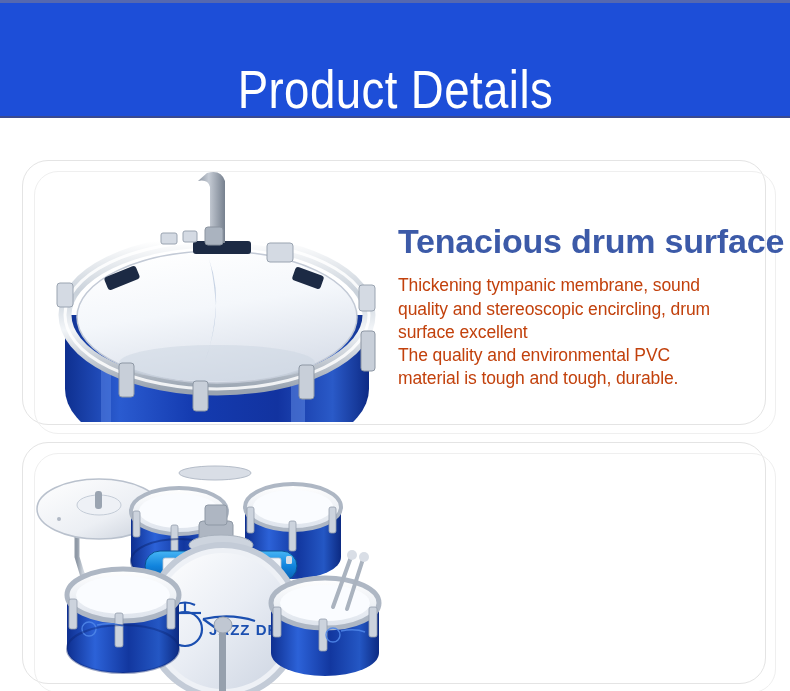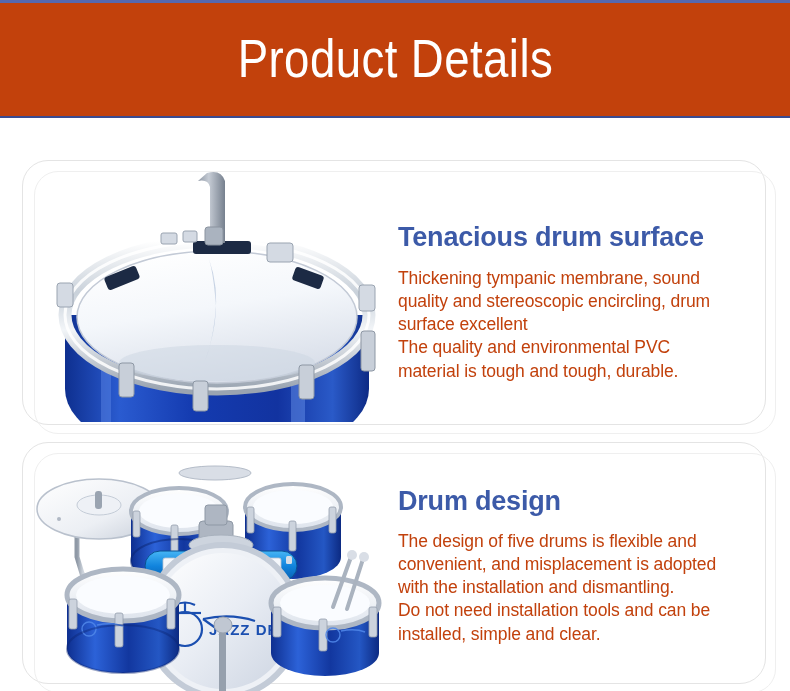--- a/index.html
+++ b/index.html
@@ -7,25 +7,25 @@
     width:790px;height:691px;
     background:#ffffff;
     font-family:"Liberation Sans", sans-serif;
     overflow:hidden;
     position:relative;
   }
 
   
   #banner{
     position:absolute;left:0;top:0;width:790px;height:118px;
-    background:#c2410c;
+    background:#1d4ed8;
     border-top:3px solid #5568b0;
     border-bottom:2px solid #3a4a90;
     box-sizing:border-box;
-    display:flex;align-items:center;justify-content:center;
+    display:flex;align-items:flex-end;justify-content:center;
   }
   #banner-title{
     color:#ffffff;
     font-size:53px;
     font-weight:400;
     letter-spacing:0.5px;
     line-height:1;
     transform:scaleX(0.86);
     transform-origin:center;
     white-space:nowrap;
@@ -67,21 +67,21 @@
     overflow:visible;
   }
   .copy{
     position:relative;
     flex:1 1 auto;
     padding-top:0;
   }
 
   .feature-title{
     color:#3c5aa8;
-    font-size:27px;
+    font-size:34px;
     font-weight:bold;
     line-height:1.1;
     margin:0;
     white-space:nowrap;
     letter-spacing:-0.2px;
   }
   .feature-text{
     color:#c2410c;
     font-size:17.5px;
     line-height:1.33;
@@ -352,23 +352,15 @@
 
         <g stroke="#aab3bf" stroke-width="4" stroke-linecap="round">
           <path d="M318 104 L300 154"></path>
           <path d="M330 106 L314 156"></path>
         </g>
         <circle cx="319" cy="102" r="5" fill="#d9dee6"></circle>
         <circle cx="331" cy="104" r="5" fill="#d9dee6"></circle>
       </svg>
     </div>
 
-    <div class="copy">
-      <h2 class="feature-title">Drum design</h2>
-      <p class="feature-text">The design of five drums is flexible and
-convenient, and misplacement is adopted
-with the installation and dismantling.
-Do not need installation tools and can be
-installed, simple and clear.</p>
-    </div>
 
   </div>
 </div>
 
 </body></html>

